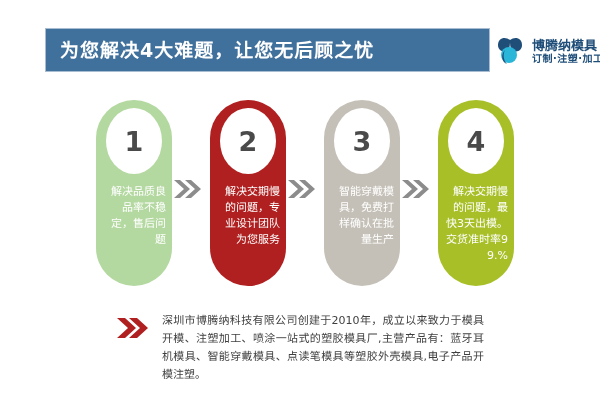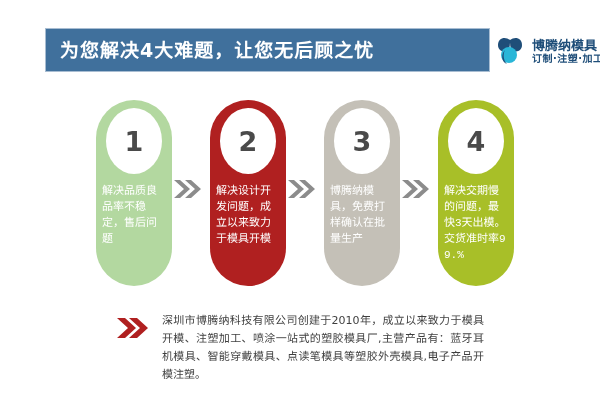--- a/index.html
+++ b/index.html
@@ -116,25 +116,24 @@
   .pill-num {
     font-size: 27px;
     font-weight: bold;
     color: #4a4a4a;
     line-height: 1;
   }
   .pill-text {
     color: #ffffff;
     font-size: 11px;
     line-height: 1.45;
-    text-align: left;
+    text-align: right;
     width: 64px;
     margin-top: 10px;
     word-break: break-all;
-    font-family: Liberation Mono, monospace;
   }
 
   .pill-1 { left: 96px;  background: #b3d8a0; }
   .pill-2 { left: 210px; background: #b02020; }
   .pill-3 { left: 324px; background: #c4c0b7; }
   .pill-4 { left: 438px; background: #a8bf28; }
 
   
   .chev {
     position: absolute;
@@ -207,33 +206,33 @@
 
   <svg class="chev chev-1" viewBox="0 0 30 22">
     <path d="M1 2 L11 11 L1 20 L7 20 L17 11 L7 2 Z" fill="#8c8c8c"></path>
     <path d="M12 2 L22 11 L12 20 L18 20 L28 11 L18 2 Z" fill="#8c8c8c"></path>
   </svg>
 
   <div class="pill pill-2">
     <div class="pill-num-wrap">
       <span class="pill-num">2</span>
     </div>
-    <div class="pill-text">解决设计开发问题，成立以来致力于模具开模</div>
+    <div class="pill-text">解决交期慢的问题，专业设计团队为您服务</div>
   </div>
 
   <svg class="chev chev-2" viewBox="0 0 30 22">
     <path d="M1 2 L11 11 L1 20 L7 20 L17 11 L7 2 Z" fill="#8c8c8c"></path>
     <path d="M12 2 L22 11 L12 20 L18 20 L28 11 L18 2 Z" fill="#8c8c8c"></path>
   </svg>
 
   <div class="pill pill-3">
     <div class="pill-num-wrap">
       <span class="pill-num">3</span>
     </div>
-    <div class="pill-text">博腾纳模具，免费打样确认在批量生产</div>
+    <div class="pill-text">智能穿戴模具，免费打样确认在批量生产</div>
   </div>
 
   <svg class="chev chev-3" viewBox="0 0 30 22">
     <path d="M1 2 L11 11 L1 20 L7 20 L17 11 L7 2 Z" fill="#8c8c8c"></path>
     <path d="M12 2 L22 11 L12 20 L18 20 L28 11 L18 2 Z" fill="#8c8c8c"></path>
   </svg>
 
   <div class="pill pill-4">
     <div class="pill-num-wrap">
       <span class="pill-num">4</span>

